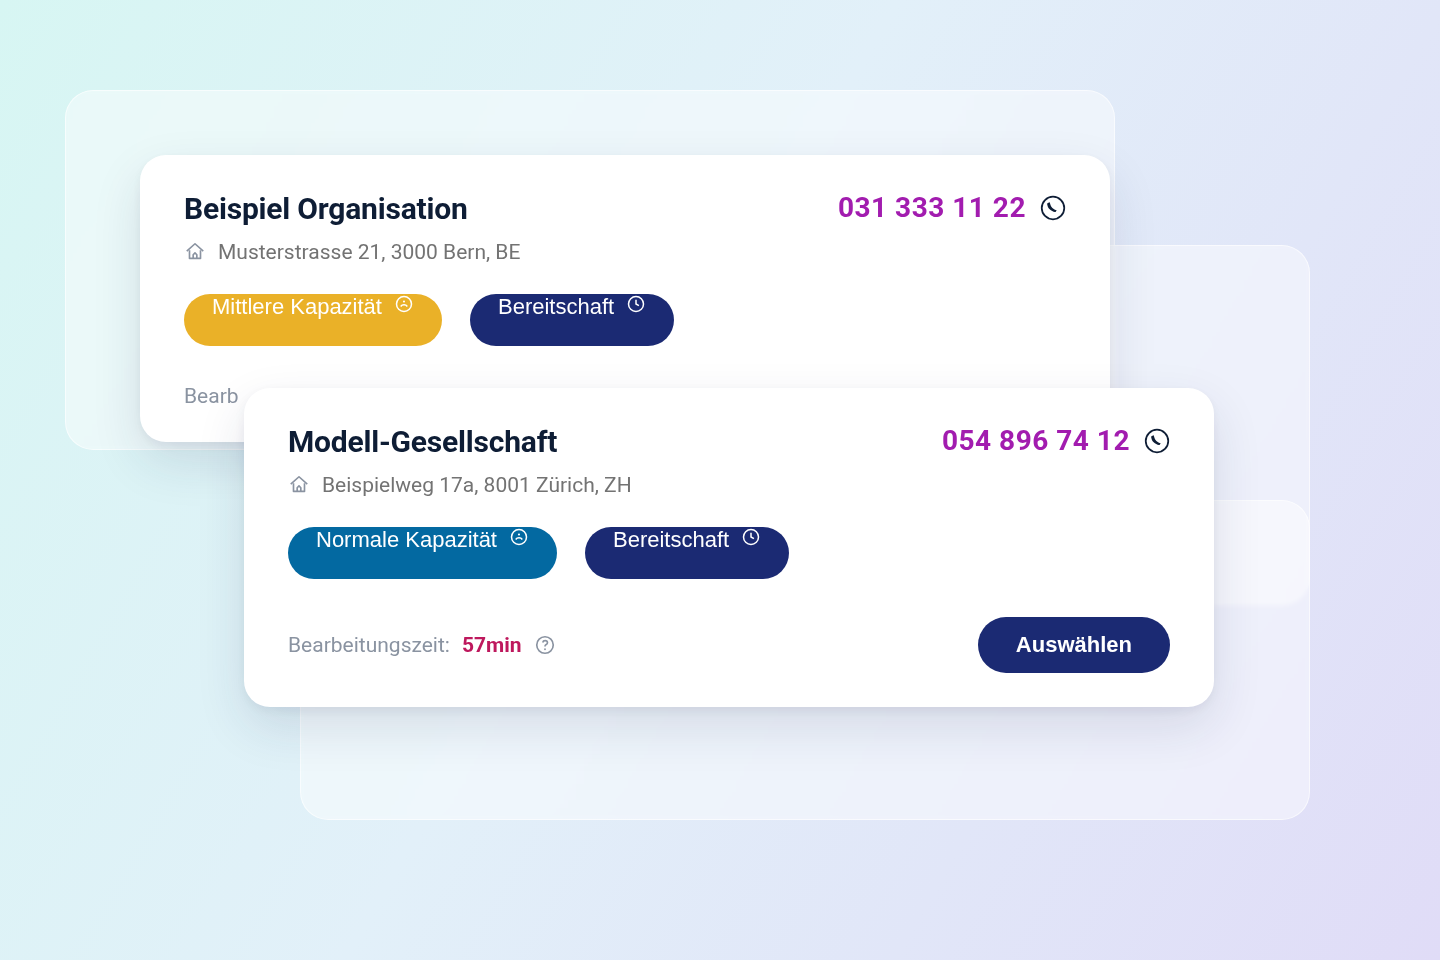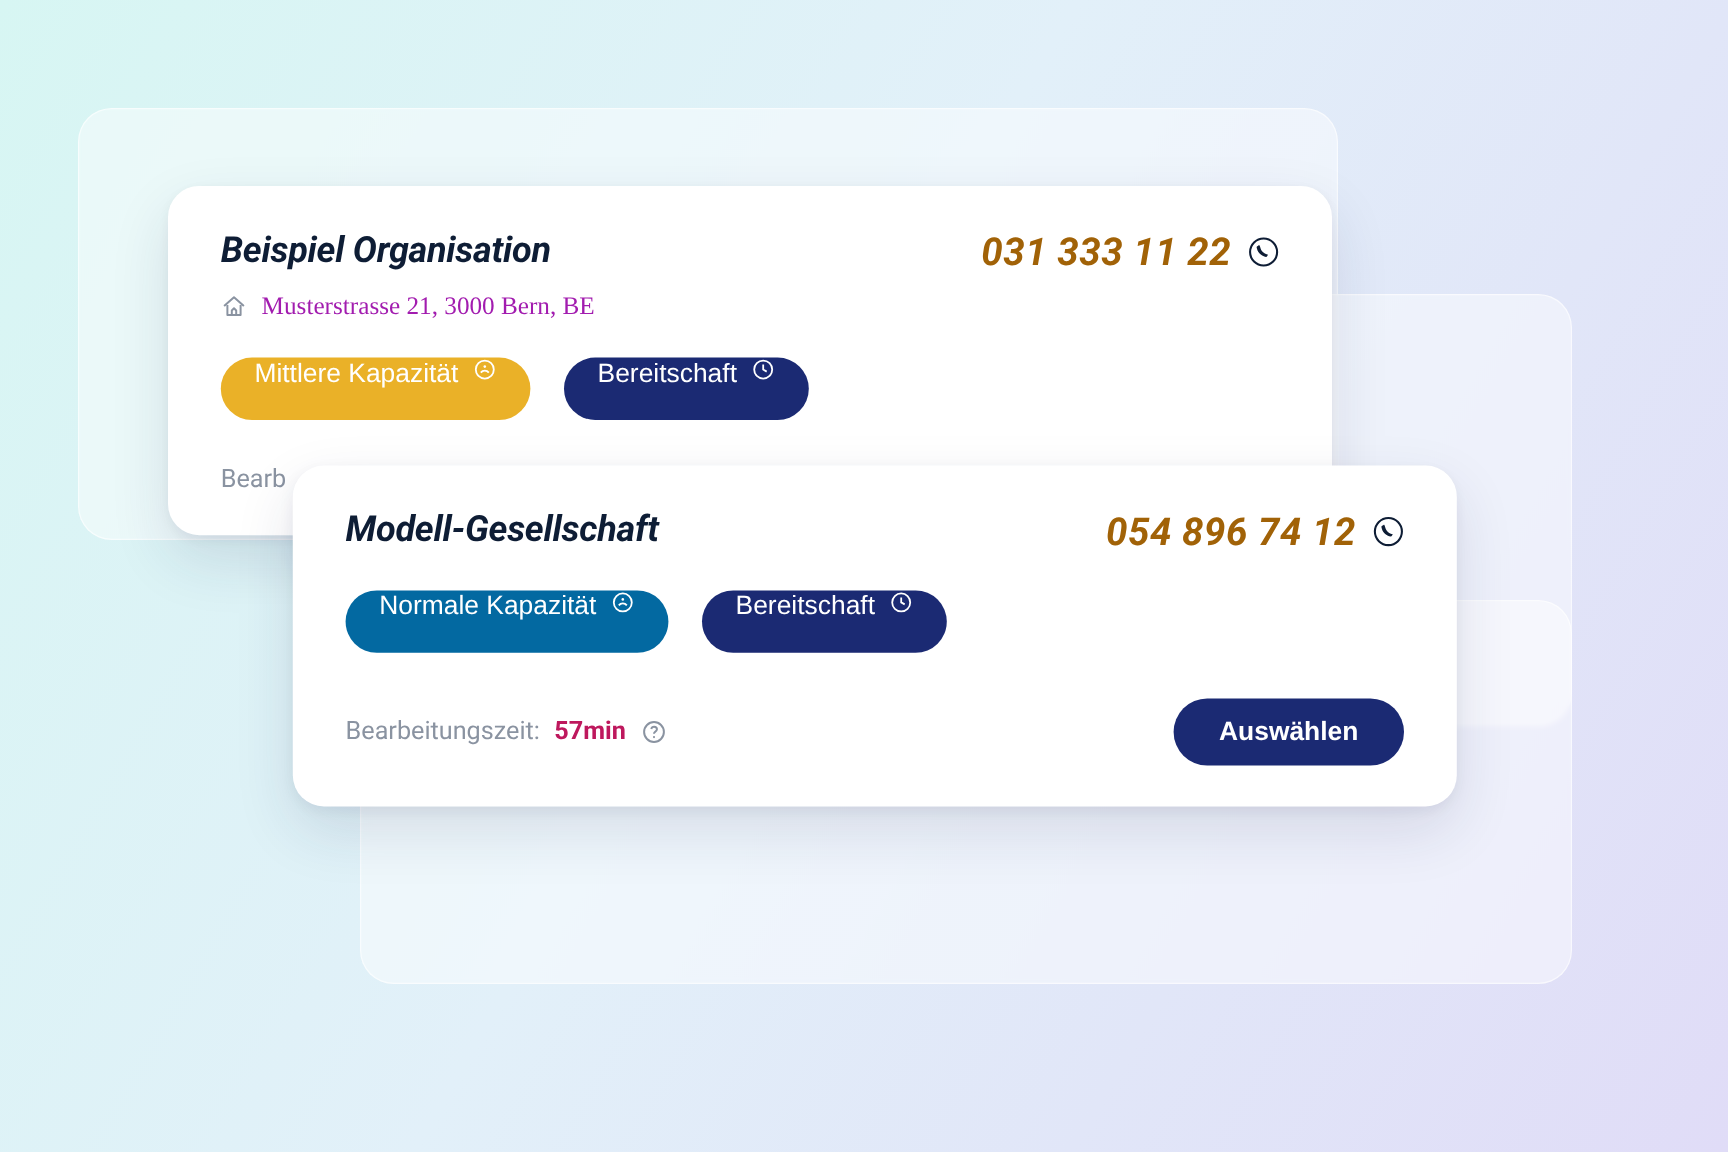--- a/index.html
+++ b/index.html
@@ -25,26 +25,26 @@
   .card {
     position: absolute;
     background: #ffffff;
     border-radius: 26px;
     box-shadow: 0 20px 50px rgba(30,40,80,0.12), 0 4px 12px rgba(30,40,80,0.06);
     padding: 36px 44px 34px 44px;
   }
   .card.card-1 { left: 140px; top: 155px; width: 970px; }
   .card.card-2 { left: 244px; top: 388px; width: 970px; }
 
-  .card-header { display: flex; justify-content: space-between; align-items: flex-start; font-style: italic; }
+  .card-header { display: flex; justify-content: space-between; align-items: flex-start; }
   .org-name   { font-size: 30px; font-weight: 700; color: #0e1d35; letter-spacing: -0.2px; }
   .phone-wrap { display: flex; align-items: center; gap: 14px; }
-  .phone      { font-size: 32px; font-weight: 700; color: #a16207; letter-spacing: 0.5px; white-space: nowrap; }
+  .phone      { font-size: 28px; font-weight: 700; color: #a21caf; letter-spacing: 0.5px; white-space: nowrap; }
 
-  .addr-row { display: flex; align-items: center; gap: 12px; margin-top: 14px; color: #a21caf; font-size: 21px; font-family: Liberation Serif, serif; }
+  .addr-row { display: flex; align-items: center; gap: 12px; margin-top: 14px; color: #737373; font-size: 21px; }
 
   .pill-row { display: flex; gap: 28px; margin-top: 30px; }
   .pill {
     display: inline-flex; align-items: flex-start; gap: 12px;
     height: 52px; padding: 0 28px; border-radius: 999px;
     color: #ffffff; font-size: 22px; font-weight: 500;
     border: none; cursor: pointer;
   }
   .pill .pill-icon { display: inline-flex; }
 
@@ -129,20 +129,30 @@
       <div class="phone">054 896 74 12</div>
       <span class="icon">
         <svg width="26" height="26" viewBox="0 0 24 24" fill="none" stroke="#0e1d35" stroke-width="1.6">
           <circle cx="12" cy="12" r="10.4"></circle>
           <path d="M9 7.2c.4 1.8 1.3 3.9 2.9 5.5 1.6 1.6 3.7 2.5 5.5 2.9l-1.2 1.9c-.2.3-.6.5-1 .4-2.3-.4-4.8-1.6-6.8-3.6S5.6 10 5.2 7.7c-.1-.4.1-.8.4-1L7.5 5.5c.3-.2.7-.1.9.2L9 7.2z" stroke="none" fill="#0e1d35" transform="scale(0.72) translate(4 4)"></path>
         </svg>
       </span>
     </div>
   </div>
 
+  <div class="addr-row">
+    <span class="icon">
+      <svg width="22" height="22" viewBox="0 0 24 24" fill="none" stroke="#8a93a1" stroke-width="1.8" stroke-linejoin="round">
+        <path d="M3 11 12 3l9 8"></path>
+          <path d="M6 10v9h12v-9"></path>
+          <path d="M10 19v-4l2-2 2 2v4"></path>
+      </svg>
+    </span>
+    <span>Beispielweg 17a, 8001 Zürich, ZH</span>
+  </div>
 
   <div class="pill-row">
     <button class="pill" style="background:#0369a1">
       <span>Normale Kapazität</span>
       <span class="pill-icon icon">
         <svg width="20" height="20" viewBox="0 0 24 24" fill="none" stroke="#ffffff" stroke-width="1.8">
           <circle cx="12" cy="12" r="9"></circle>
             <path d="M8 15a5 5 0 0 1 8 0"></path>
             <circle cx="12" cy="9" r="1.3" fill="#ffffff" stroke="none"></circle>
         </svg>

